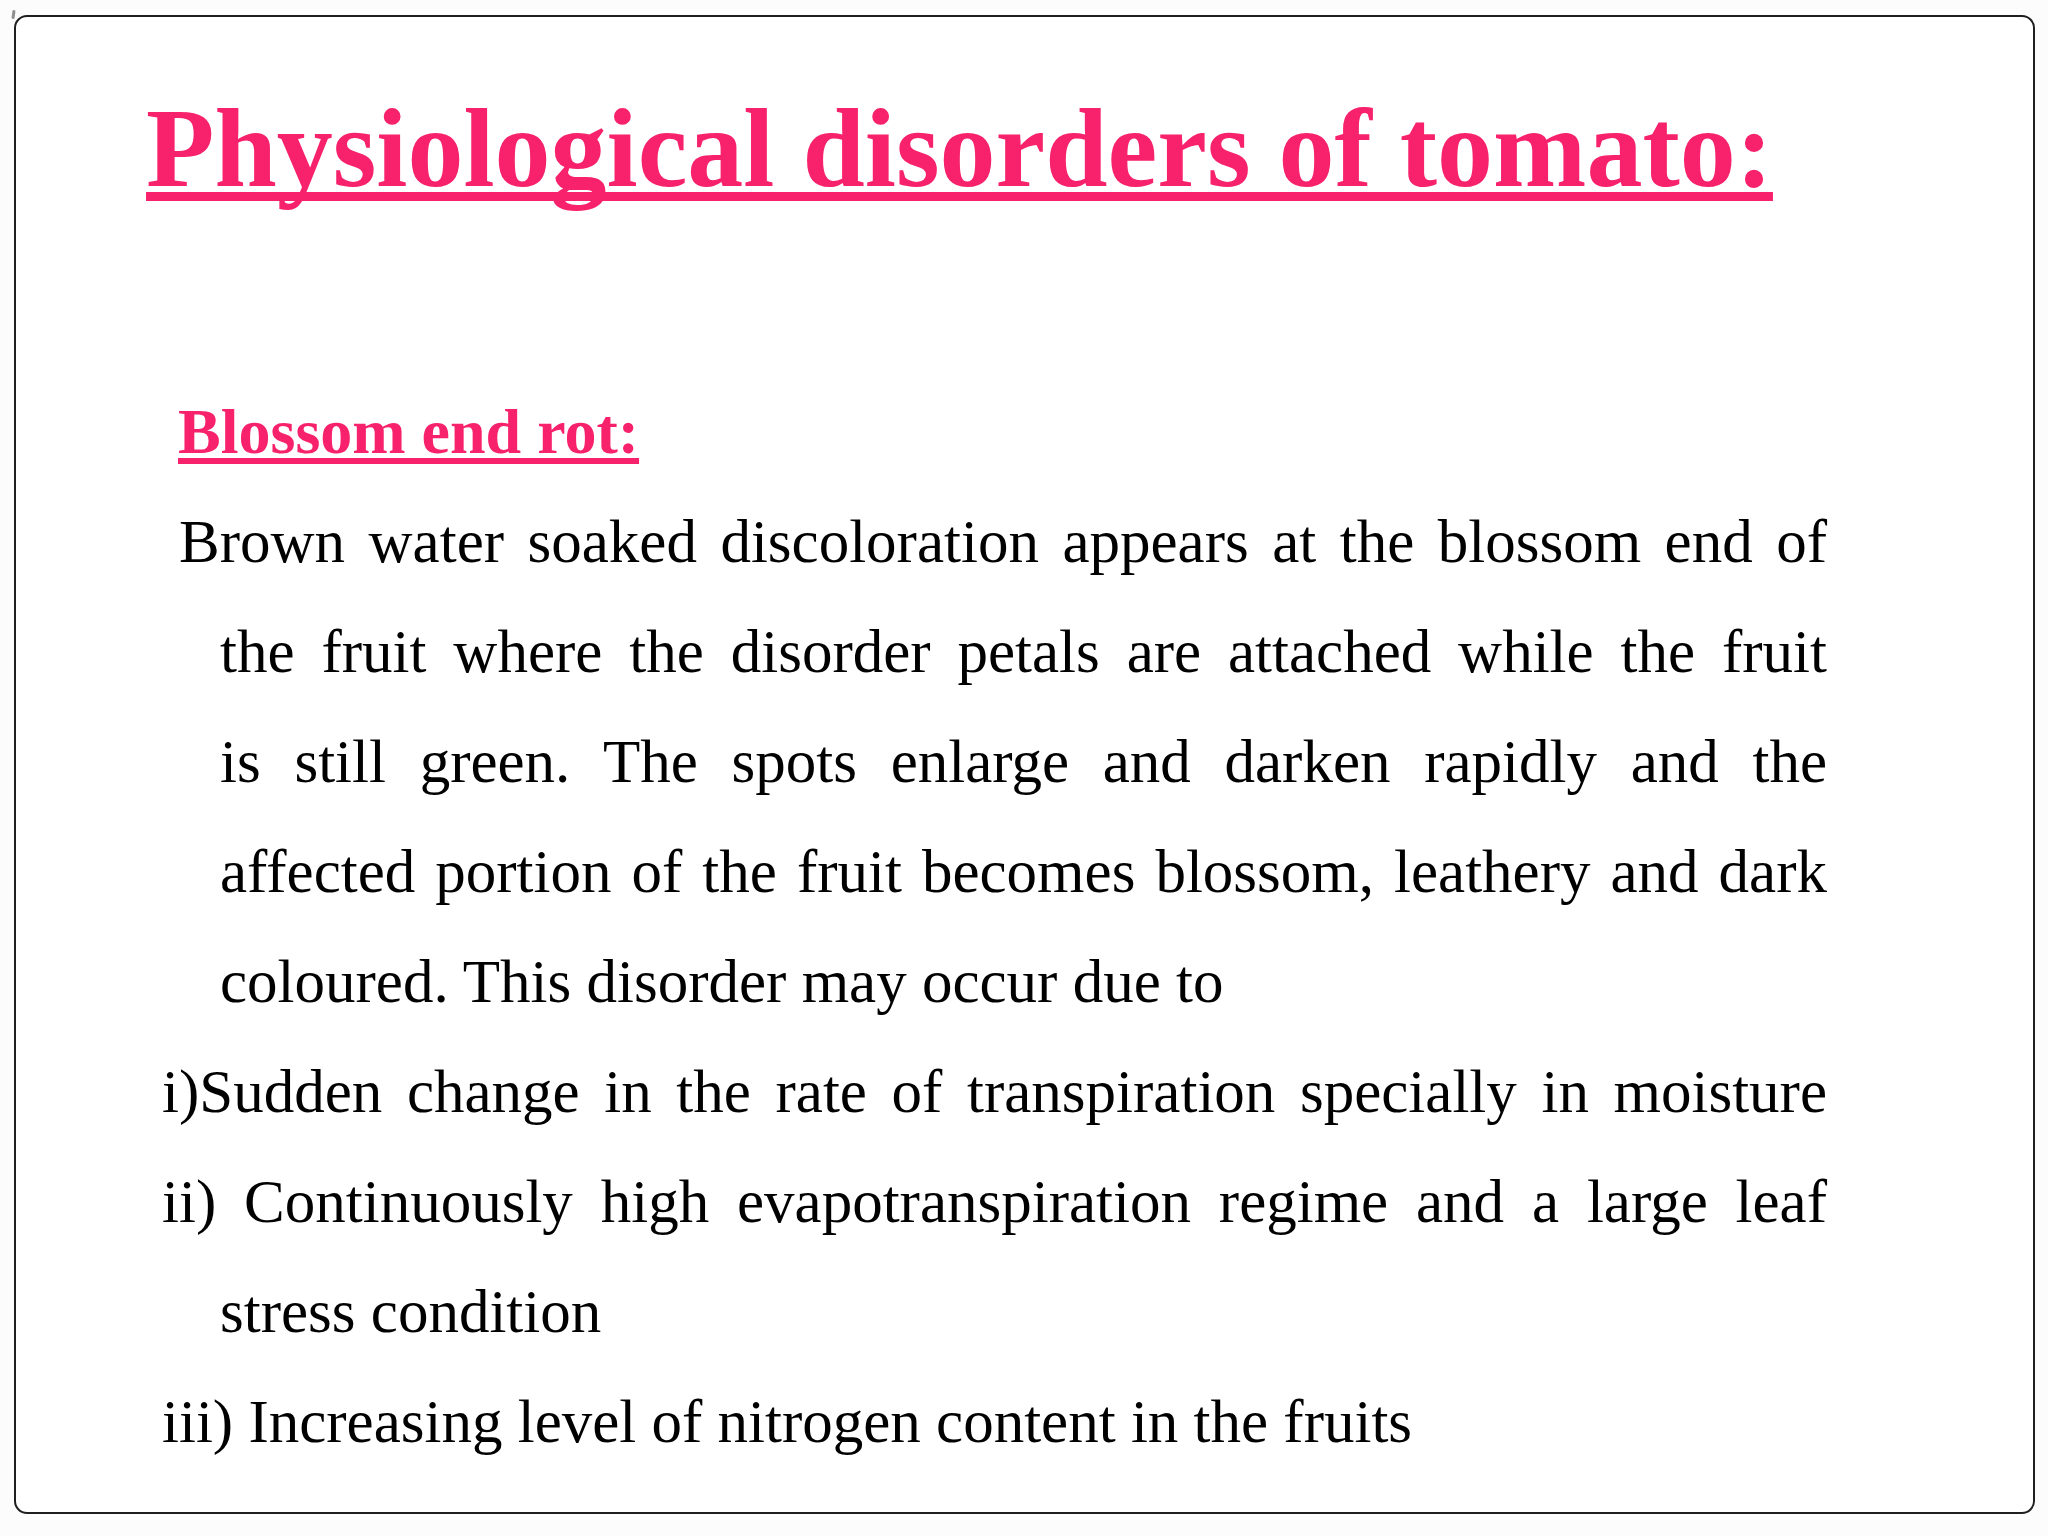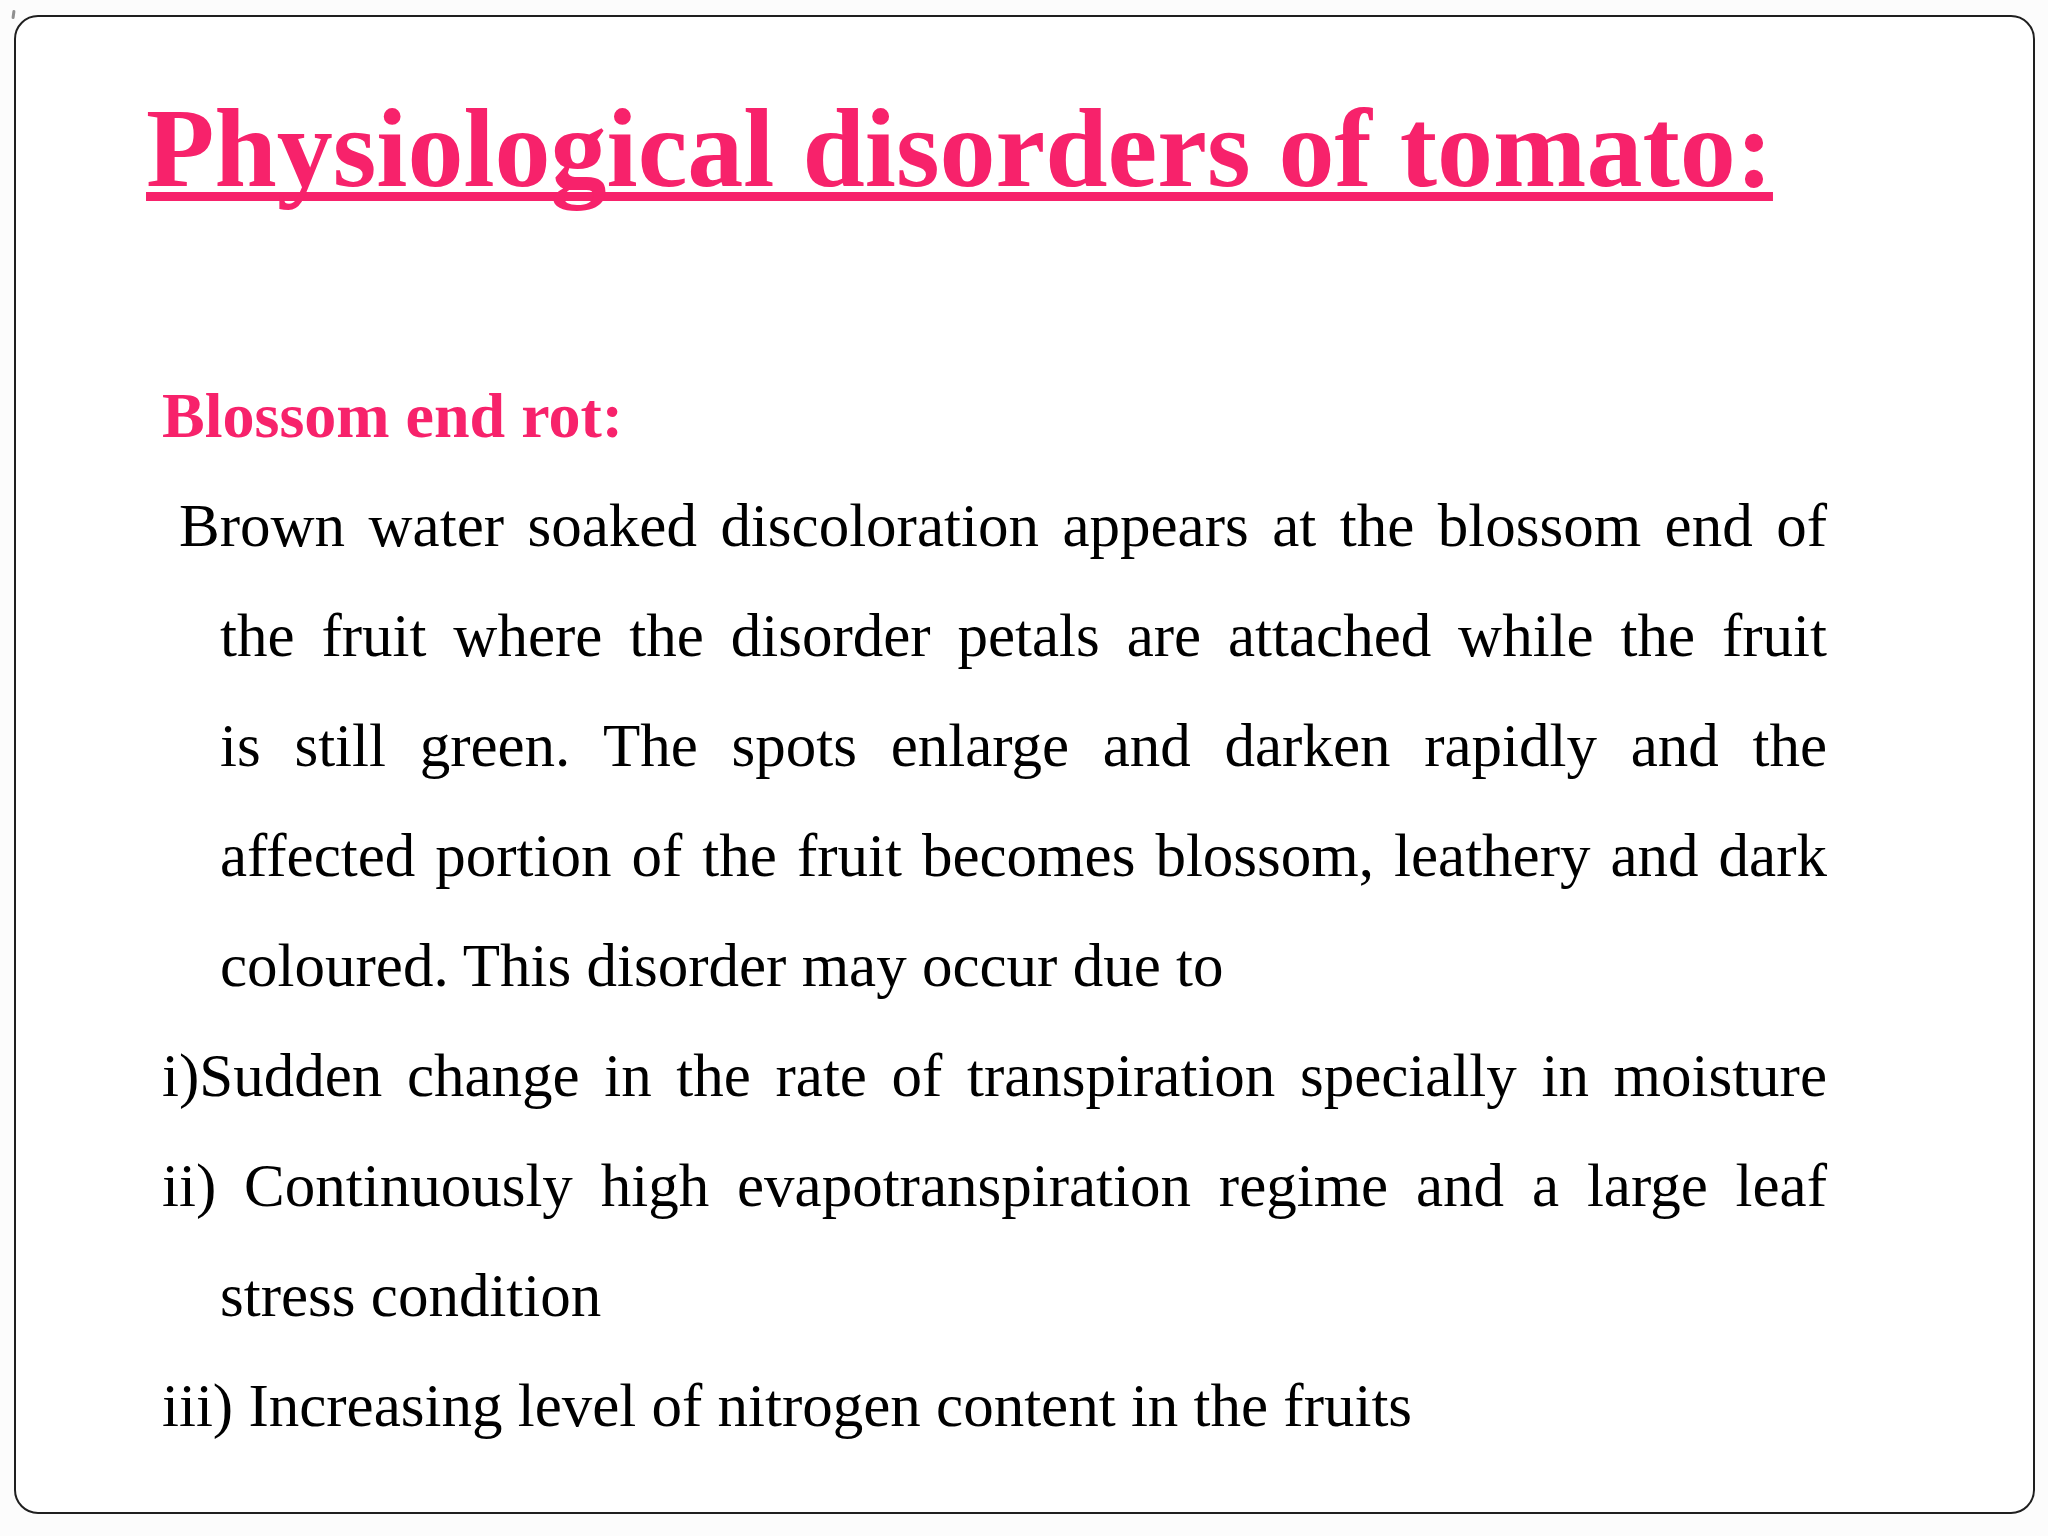--- a/index.html
+++ b/index.html
@@ -21,21 +21,21 @@
     background: #8f8f8f;
     border-radius: 2px;
     transform: rotate(8deg);
   }
   .slide {
     position: absolute;
     left: 14px; top: 15px;
     width: 2021px; height: 1499px;
     box-sizing: border-box;
     border: 2.5px solid var(--border-color, #1f1f1f);
-    border-radius: 24px;
+    border-radius: 13px;
     background: var(--slide-bg, #ffffff);
   }
   .title {
     position: absolute;
     left: 0; top: 70px;
     width: 1887px;
     margin: 0;
     text-align: center;
     font-weight: bold;
     font-size: 112px;
@@ -47,25 +47,26 @@
     text-decoration-skip-ink: none;
     letter-spacing: 0px;
     white-space: nowrap;
   }
   .content {
     position: absolute;
     left: 146px; top: 361px;
     width: 1665px;
   }
   .heading {
-    margin: 0;
+    margin: 16px;
     font-weight: bold;
     font-size: 64px;
     line-height: 75px;
     color: var(--accent, #f7226b);
+    text-decoration: underline;
     text-decoration-thickness: 6px;
     text-underline-offset: 5px;
     text-decoration-skip-ink: none;
   }
   .line {
     font-size: 61px;
     line-height: 75px;
     color: var(--text-color, #000000);
     text-align: justify;
     text-align-last: justify;

